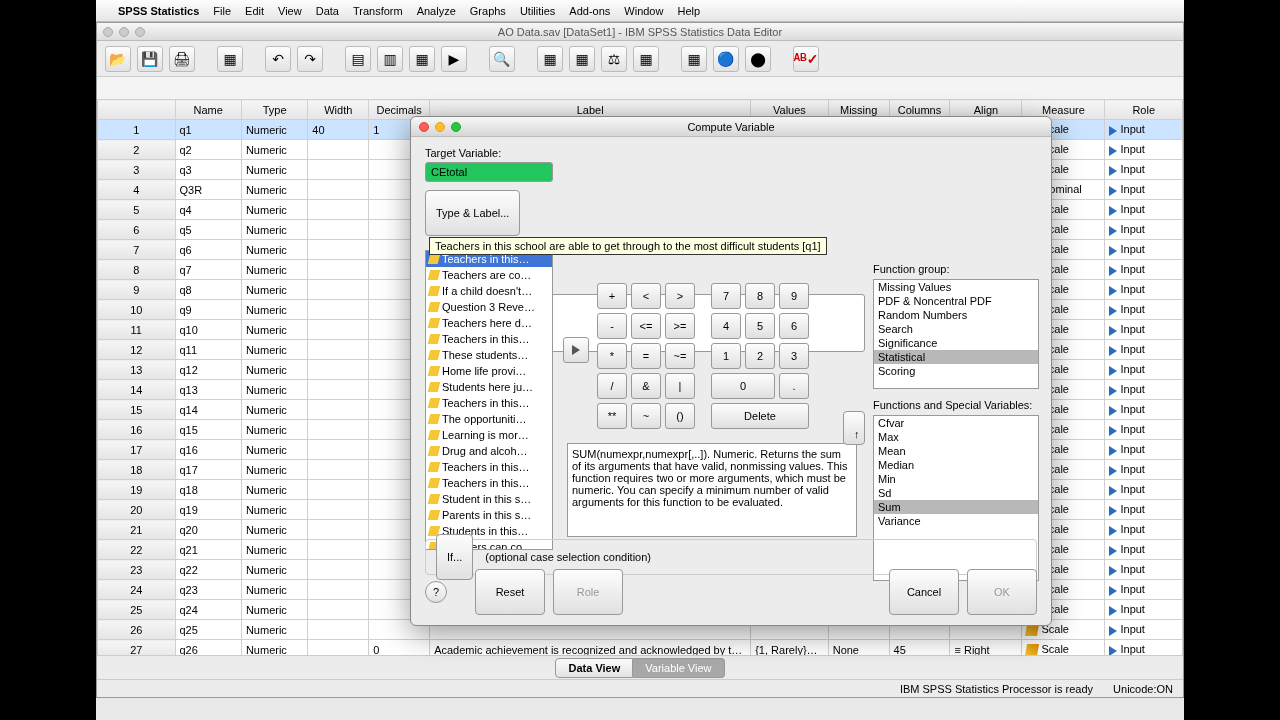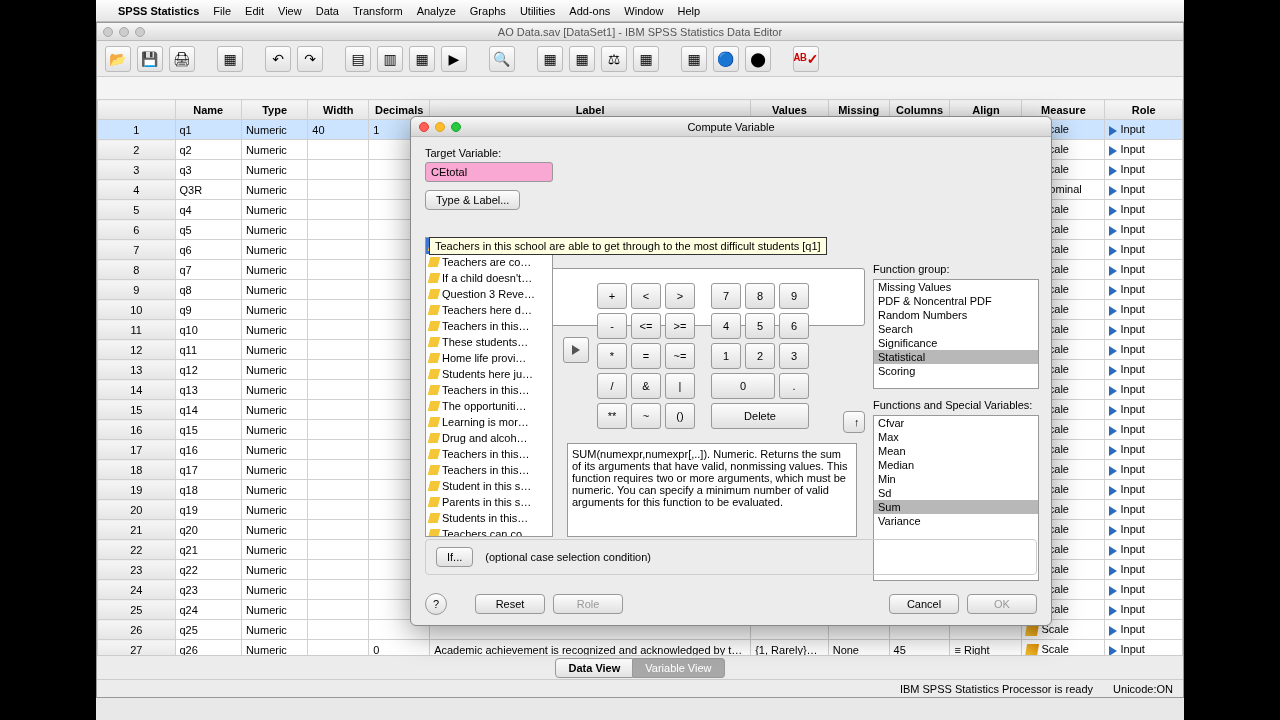--- a/index.html
+++ b/index.html
@@ -20,21 +20,21 @@
 
   
   .toolbar { height: 36px; background:#ececec; display:flex; align-items:center; gap:6px; padding:0 8px; border-bottom:1px solid #ccc;}
   .tbtn { width:26px; height:26px; background:linear-gradient(#fdfdfd,#e2e2e2); border:1px solid #bbb; border-radius:3px; display:flex;align-items:center;justify-content:center;font-size:14px;}
   .tgap{width:10px;}
 
   
   .gridwrap{position:absolute; top:76px; left:0; right:0; bottom:42px; overflow:hidden; background:#fff;}
   .grid { border-collapse: collapse; width:100%; table-layout:fixed;}
   .grid th,.grid td{border:1px solid #d0d0d0; height:20px; padding:0 4px; overflow:hidden; white-space:nowrap; text-overflow:ellipsis; background:#fff;}
-  .grid th{background:linear-gradient(#f6f6f6,#e5e5e5); font-weight:bold; text-align:center;}
+  .grid th{background:linear-gradient(#f6f6f6,#e5e5e5); font-weight:normal; text-align:center;}
   .grid .rowhead{background:linear-gradient(#f6f6f6,#e5e5e5); text-align:center; width:60px;}
   .grid tr.sel td{background:#cce4ff;}
   .ico{display:inline-block;width:12px;height:12px;margin-right:3px;vertical-align:middle;}
   .ico-scale{background:linear-gradient(45deg,#f5c638,#e18b00);transform:skewX(-10deg);}
   .ico-input{width:0;height:0;border-top:5px solid transparent;border-bottom:5px solid transparent;border-left:8px solid #2a6bbf;display:inline-block;margin-right:3px;vertical-align:middle;}
   .ico-nominal{background:#e74c3c;border-radius:50%;}
 
   
   .viewtabs{position:absolute;bottom:18px;left:0;right:0;height:24px;display:flex;justify-content:center;align-items:center;background:#ececec;border-top:1px solid #ccc;}
   .vtab{padding:3px 12px;border:1px solid #999;background:linear-gradient(#fdfdfd,#e2e2e2);}
@@ -48,30 +48,30 @@
   
   .dialog{position:absolute; left:314px; top:116px; width:642px; height:510px; background:#ececec; border:1px solid #888; box-shadow:0 8px 30px rgba(0,0,0,0.4); border-radius:6px;}
   .dlgtitle{height:20px;background:linear-gradient(#f7f7f7,#d6d6d6);border-bottom:1px solid #bbb;display:flex;align-items:center;justify-content:center;position:relative;border-radius:6px 6px 0 0;}
   .dlgtitle .traffic{left:8px;}
   .dlgtitle .tl.r{background:#ff5f57;border-color:#e33e32;}
   .dlgtitle .tl.y{background:#ffbd2e;border-color:#dea123;}
   .dlgtitle .tl.g{background:#28c940;border-color:#17a82e;}
 
   .dlgbody{padding:10px 14px; position:relative; height:calc(100% - 20px);}
   .lbl{display:block; margin-bottom:3px;}
-  .txtinput{background:#f9a8d4;border:1px solid #999;border-radius:3px;padding:3px 5px;width:128px;}
-  .btn{background:linear-gradient(#fdfdfd,#e0e0e0);border:1px solid #999;border-radius:4px;padding:3px 10px;cursor:default;}
+  .txtinput{background:#22c55e;border:1px solid #999;border-radius:3px;padding:3px 5px;width:128px;}
+  .btn{background:linear-gradient(#fdfdfd,#e0e0e0);border:1px solid #999;border-radius:4px;padding:16px 10px;cursor:default;}
   .btn.disabled{color:#999;}
 
   .toprow{display:flex; gap:14px; align-items:flex-start;flex-direction:column;}
   .eq{padding-top:18px;}
 
   .exprbox{background:#fff;border:1px solid #999;border-radius:3px;padding:3px 5px;width:440px;height:58px;font-style:italic;}
 
-  .varlist{position:absolute;left:14px;top:100px;width:128px;height:300px;background:#fff;border:1px solid #999;overflow:hidden;}
+  .varlist{position:absolute;left:14px;top:113px;width:128px;height:300px;background:#fff;border:1px solid #999;overflow:hidden;}
   .varlist .vitem{padding:2px 3px;white-space:nowrap;overflow:hidden;text-overflow:ellipsis;display:flex;align-items:center;gap:3px;}
   .varlist .vitem.sel{background:#3e75d6;color:#fff;}
   .vico{width:10px;height:10px;background:#f5c638;transform:skewX(-15deg);}
 
   .tooltip{position:absolute;left:18px;top:100px;background:#ffffe1;border:1px solid #333;padding:2px 5px;z-index:50;white-space:nowrap;}
 
   .keypad{position:absolute;left:186px;top:146px;display:grid;grid-template-columns:repeat(3,30px) 8px repeat(3,30px);grid-auto-rows:26px;gap:4px;}
   .kbtn{background:linear-gradient(#fdfdfd,#e0e0e0);border:1px solid #999;border-radius:3px;display:flex;align-items:center;justify-content:center;}
   .kgap{background:transparent;border:none;}
   .kdel{grid-column:5/8;}

